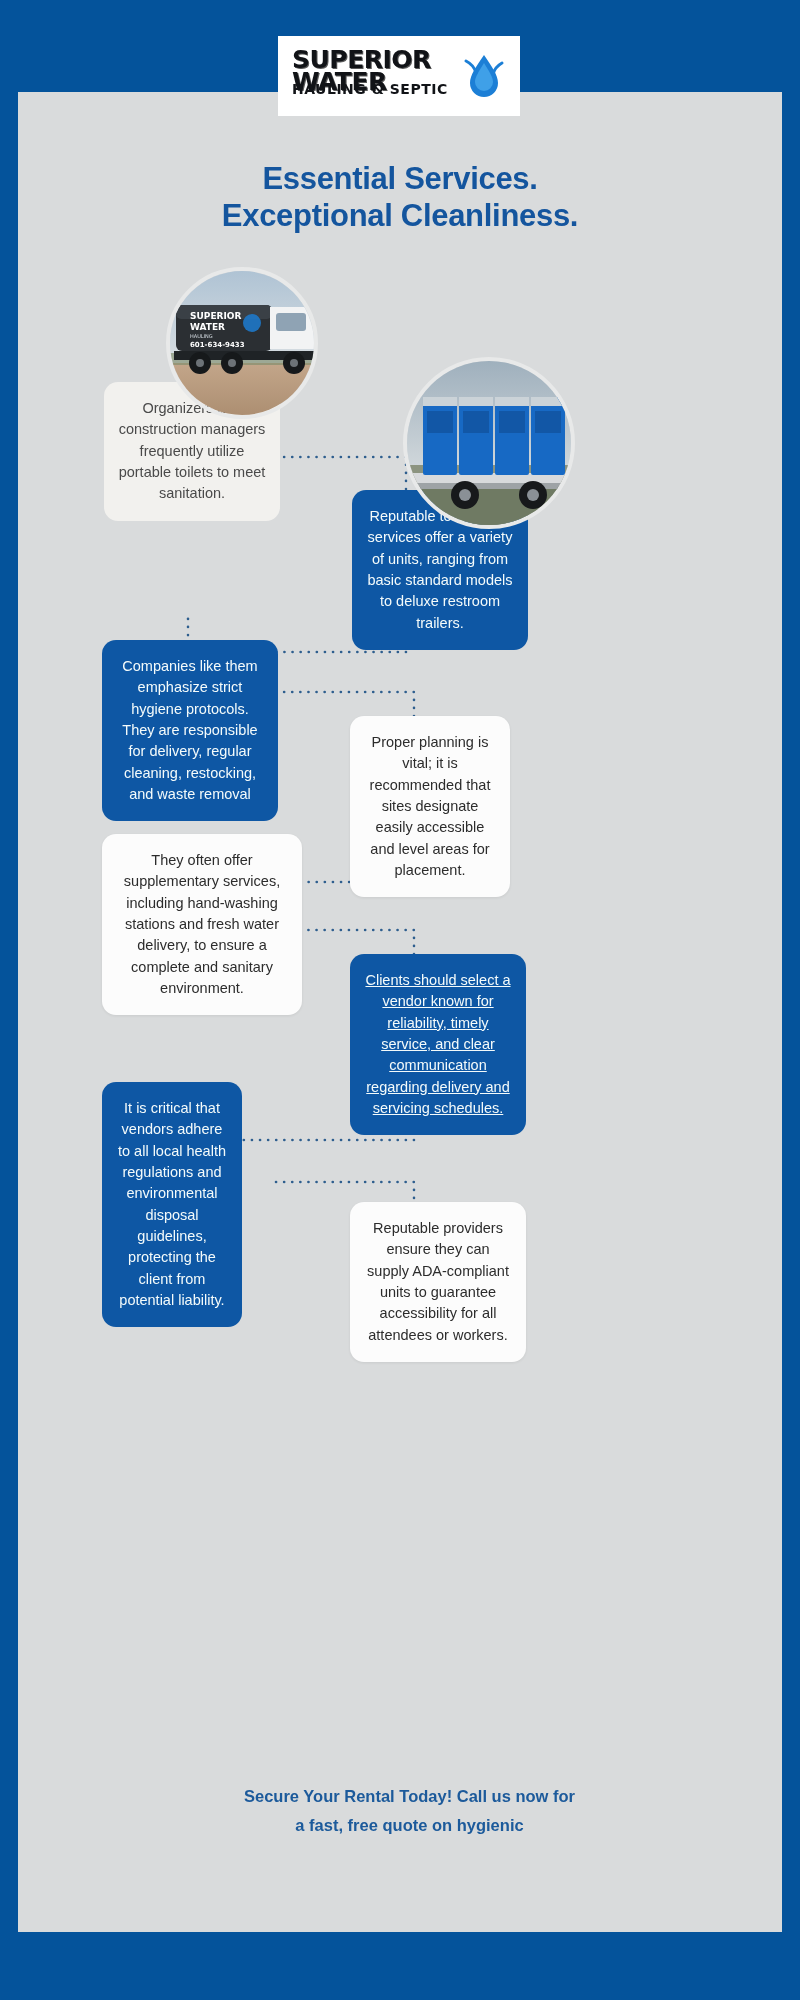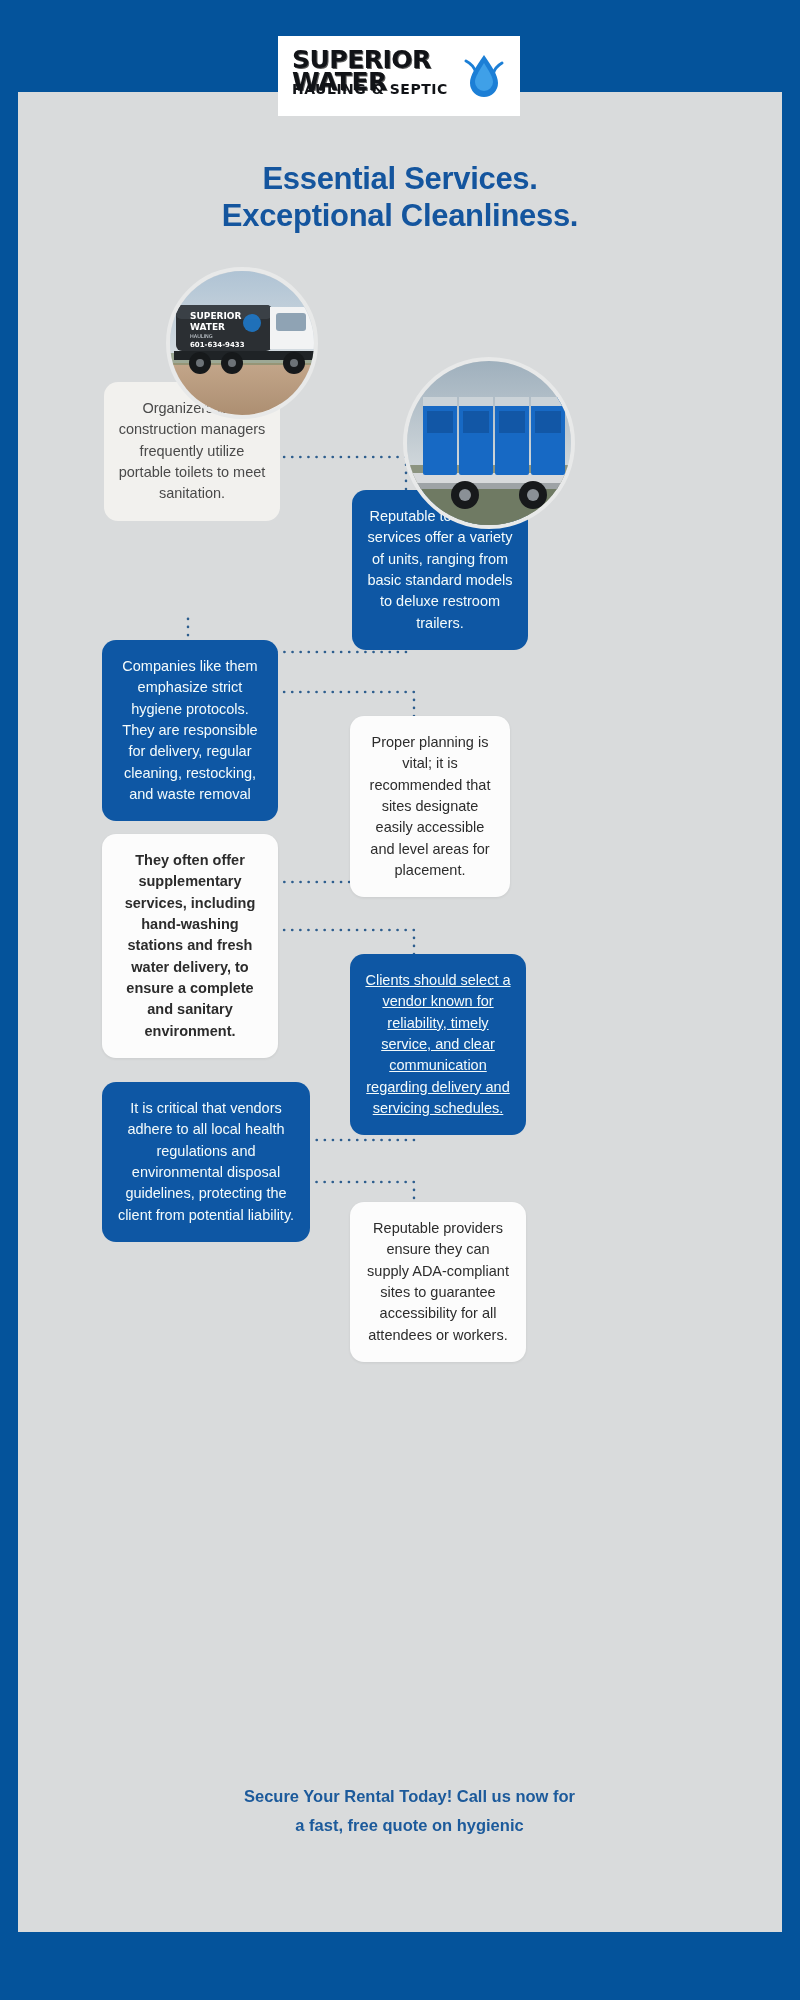--- a/index.html
+++ b/index.html
@@ -217,27 +217,27 @@
     </div>
 
     <div class="node light" style="left:86px; top:290px; width:176px;">Organizers and construction managers frequently utilize portable toilets to meet sanitation.</div>
 
     <div class="node blue" style="left:334px; top:398px; width:176px;">Reputable toilet rental services offer a variety of units, ranging from basic standard models to deluxe restroom trailers.</div>
 
     <div class="node blue" style="left:84px; top:506px; width:176px;margin-top:42px;">Companies like them emphasize strict hygiene protocols. They are responsible for delivery, regular cleaning, restocking, and waste removal</div>
 
     <div class="node white" style="left:332px; top:624px; width:160px;">Proper planning is vital; it is recommended that sites designate easily accessible and level areas for placement.</div>
 
-    <div class="node white" style="left:84px; top:742px; width:176px;font-weight:bold;">They often offer supplementary services, including hand-washing stations and fresh water delivery, to ensure a complete and sanitary environment.</div>
+    <div class="node white" style="left:84px; top:742px; width:200px;">They often offer supplementary services, including hand-washing stations and fresh water delivery, to ensure a complete and sanitary environment.</div>
 
     <div class="node blue" style="left:332px; top:862px; width:176px;text-decoration:underline;">Clients should select a vendor known for reliability, timely service, and clear communication regarding delivery and servicing schedules.</div>
 
-    <div class="node blue" style="left:84px; top:990px; width:208px;">It is critical that vendors adhere to all local health regulations and environmental disposal guidelines, protecting the client from potential liability.</div>
-
-    <div class="node white" style="left:332px; top:1110px; width:176px;">Reputable providers ensure they can supply ADA-compliant sites to guarantee accessibility for all attendees or workers.</div>
+    <div class="node blue" style="left:84px; top:990px; width:140px;">It is critical that vendors adhere to all local health regulations and environmental disposal guidelines, protecting the client from potential liability.</div>
+
+    <div class="node white" style="left:332px; top:1110px; width:176px;">Reputable providers ensure they can supply ADA-compliant units to guarantee accessibility for all attendees or workers.</div>
 
     <div id="cta">
       <span>Secure Your Rental Today! Call us now for</span>
       <span class="c2">a fast, free quote on hygienic</span>
     </div>
 
   </div>
 
   <div id="logo-wrap">
     <div id="logo-inner">

